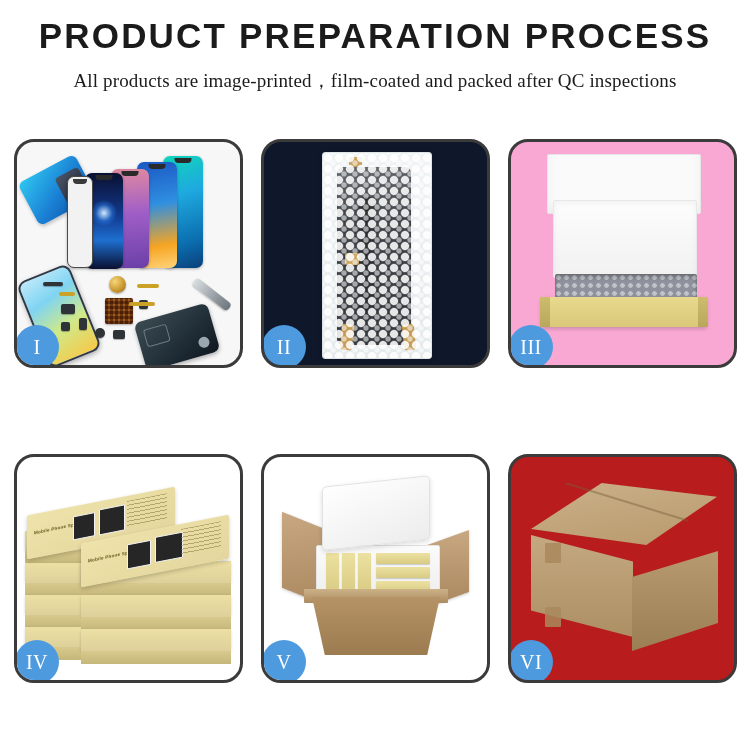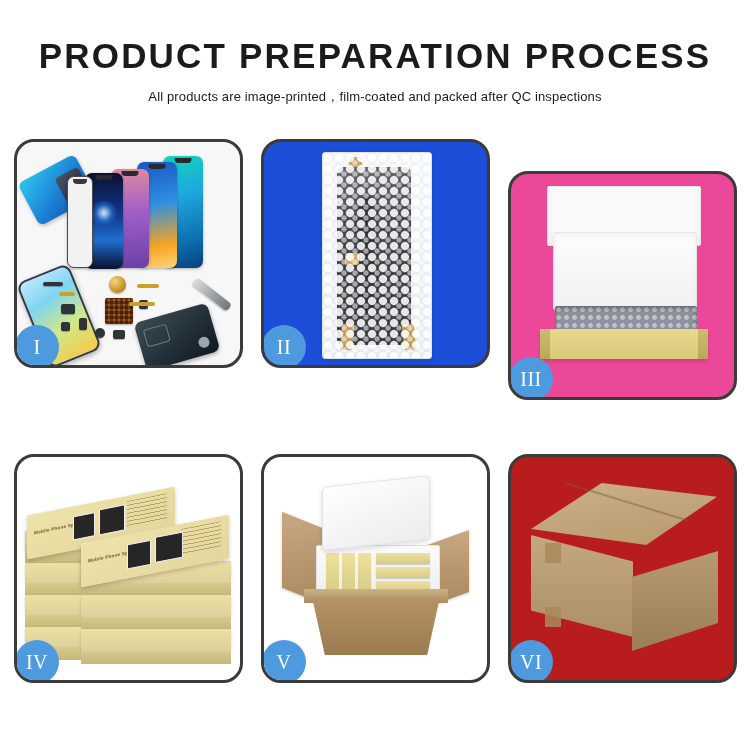--- a/index.html
+++ b/index.html
@@ -4,28 +4,29 @@
 <style>
   html,body{margin:0;padding:0;}
   body{
     width:750px;height:750px;background:#ffffff;
     font-family:"Liberation Sans", sans-serif;
     overflow:hidden;position:relative;
   }
   .page{width:750px;height:750px;position:relative;}
 
   
-  .header{text-align:center;padding-top:38px;}
+  .header{text-align:center;padding-top:18px;}
   .title{
     font-size:35px;font-weight:700;letter-spacing:2.2px;color:#1b1b1b;
     line-height:1;white-space:nowrap;
   }
   .subtitle{
-    margin-top:15px;font-size:13px;color:#1b1b1b;letter-spacing:.15px;
+    margin-top:15px;font-size:19px;color:#1b1b1b;letter-spacing:.15px;
     white-space:nowrap;
+    font-family:Liberation Serif, serif;
   }
 
   
   .grid{
     position:absolute;left:14px;top:139px;
     width:722px;
     display:grid;
     grid-template-columns:repeat(3,229px);
     grid-template-rows:repeat(2,229px);
     column-gap:18px;row-gap:86px;
@@ -94,21 +95,21 @@
                   repeating-linear-gradient(90deg,#8a5a2b 0 3px,#c89a5e 3px 5px);
        background-blend-mode:multiply;box-shadow:0 1px 2px rgba(0,0,0,.3);}
   .prt{position:absolute;background:#2e3338;border-radius:2px;box-shadow:0 1px 1px rgba(0,0,0,.3);}
   .flex{position:absolute;background:#c9a227;border-radius:2px;height:4px;}
   .screwdriver{position:absolute;right:6px;top:148px;width:44px;height:9px;
        transform:rotate(38deg);border-radius:4px;
        background:linear-gradient(90deg,#d9dde0 0%,#9aa1a7 55%,#6d767d 100%);
        box-shadow:0 1px 2px rgba(0,0,0,.3);}
 
   
-  .p2{background:#1d4ed8;}
+  .p2{background:#0f172a;}
   .bagwrap{position:absolute;left:58px;top:10px;width:108px;height:205px;
        background:linear-gradient(180deg,#f0f3f4 0%,#e4e9ec 100%);
        border:1px solid #dfe4e7;border-radius:3px;overflow:hidden;
        box-shadow:0 1px 4px rgba(0,0,0,.12);}
   .inner{position:absolute;left:14px;top:14px;width:74px;height:178px;border-radius:6px;
        background:linear-gradient(175deg,#4a4f55 0%,#20242a 30%,#15181d 100%);opacity:.85;}
   .inner::after{content:"";position:absolute;left:22px;top:30px;width:16px;height:120px;
        background:#0b0d10;border-radius:3px;}
   .tape{position:absolute;left:26px;top:4px;width:13px;height:10px;background:#c8a05a;border-radius:1px;}
   .tape2{position:absolute;left:22px;top:100px;width:14px;height:12px;background:#cda862;border-radius:2px;}
@@ -117,21 +118,21 @@
   .tape4{position:absolute;right:16px;bottom:8px;width:12px;height:26px;background:#c49a52;
        border-radius:2px;transform:rotate(-6deg);}
   .bubbles{position:absolute;inset:0;
        background-image:radial-gradient(circle at 5px 5px,rgba(255,255,255,.92) 3.6px,rgba(255,255,255,.18) 4.4px,transparent 5px);
        background-size:11px 11px;opacity:.95;}
   .bubbles2{position:absolute;inset:0;
        background-image:radial-gradient(circle at 5px 5px,rgba(255,255,255,.55) 2.2px,transparent 3.2px);
        background-size:11px 11px;background-position:5px 5px;}
 
   
-  .p3{background:#ec4899;margin-top:32px;}
+  .p3{background:#f9a8d4;}
   .lidback{position:absolute;left:36px;top:12px;width:152px;height:58px;
        background:#fafafa;border:1px solid #e6e6e6;border-radius:2px;
        box-shadow:inset 0 -6px 10px rgba(0,0,0,.05);}
   .foam{position:absolute;left:42px;top:58px;width:142px;height:76px;
        background:linear-gradient(180deg,#fdfdfd 0%,#f1f1f1 100%);
        border:1px solid #e8e8e8;border-radius:2px;
        box-shadow:inset 0 2px 6px rgba(0,0,0,.05);}
   .grayfill{position:absolute;left:44px;top:132px;width:142px;height:28px;border-radius:2px;
        background:#8e929c;
        background-image:radial-gradient(circle at 3.5px 3.5px,rgba(255,255,255,.45) 2px,transparent 2.6px);

